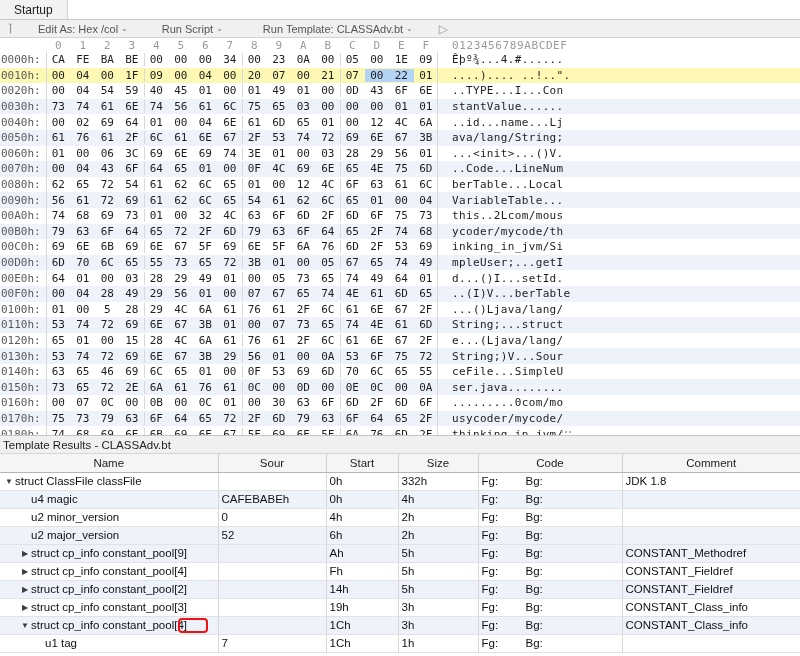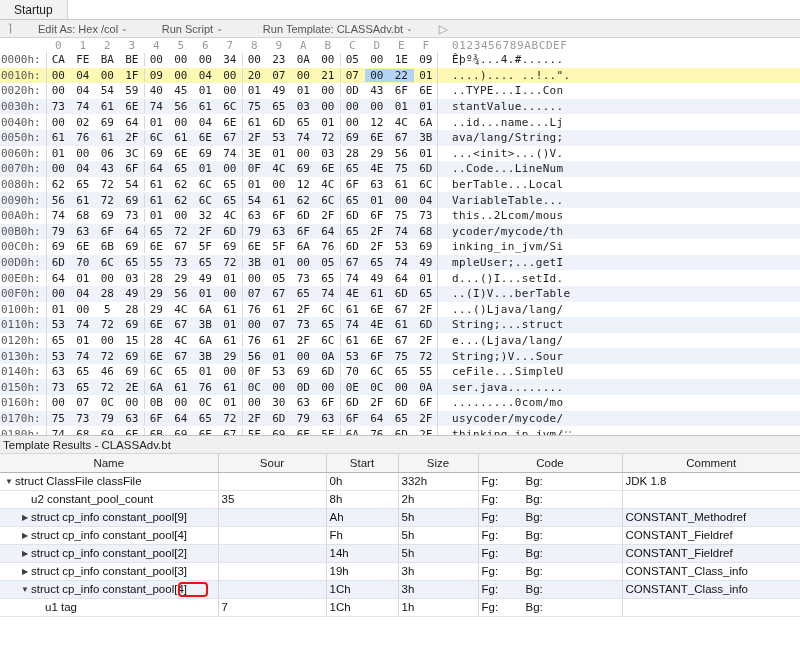--- a/index.html
+++ b/index.html
@@ -917,29 +917,65 @@
           <td class="c-start">0h</td>
           <td class="c-size">332h</td>
           <td class="c-color">
             <div class="fgbg">
               <span>Fg:</span>
               <span>Bg:</span>
             </div>
           </td>
           <td class="c-cmt">JDK 1.8</td>
         </tr>
+        <tr class="zebra">
+          <td class="c-name">
+            <div class="nm ind1">
+              <span class="tw"></span>
+              <span>u4 magic</span>
+            </div>
+          </td>
+          <td class="c-val">CAFEBABEh</td>
+          <td class="c-start">0h</td>
+          <td class="c-size">4h</td>
+          <td class="c-color">
+            <div class="fgbg">
+              <span>Fg:</span>
+              <span>Bg:</span>
+            </div>
+          </td>
+          <td class="c-cmt"></td>
+        </tr>
         <tr class="">
           <td class="c-name">
             <div class="nm ind1">
               <span class="tw"></span>
-              <span>u2 constant_pool_count</span>
-            </div>
-          </td>
-          <td class="c-val">35</td>
-          <td class="c-start">8h</td>
+              <span>u2 minor_version</span>
+            </div>
+          </td>
+          <td class="c-val">0</td>
+          <td class="c-start">4h</td>
+          <td class="c-size">2h</td>
+          <td class="c-color">
+            <div class="fgbg">
+              <span>Fg:</span>
+              <span>Bg:</span>
+            </div>
+          </td>
+          <td class="c-cmt"></td>
+        </tr>
+        <tr class="zebra">
+          <td class="c-name">
+            <div class="nm ind1">
+              <span class="tw"></span>
+              <span>u2 major_version</span>
+            </div>
+          </td>
+          <td class="c-val">52</td>
+          <td class="c-start">6h</td>
           <td class="c-size">2h</td>
           <td class="c-color">
             <div class="fgbg">
               <span>Fg:</span>
               <span>Bg:</span>
             </div>
           </td>
           <td class="c-cmt"></td>
         </tr>
         <tr class="zebra">

